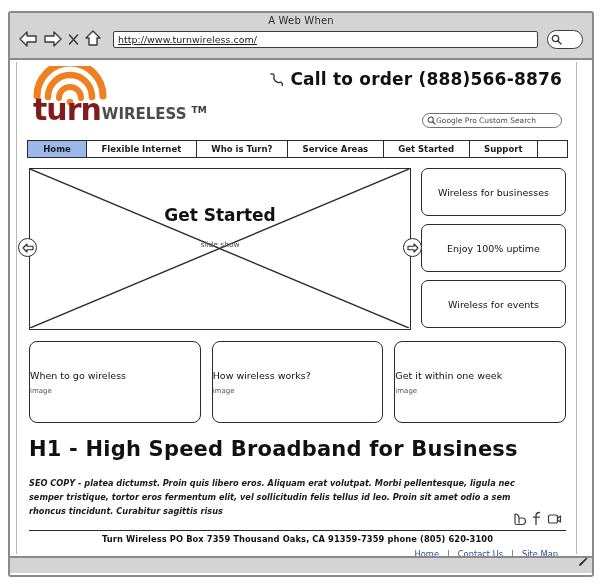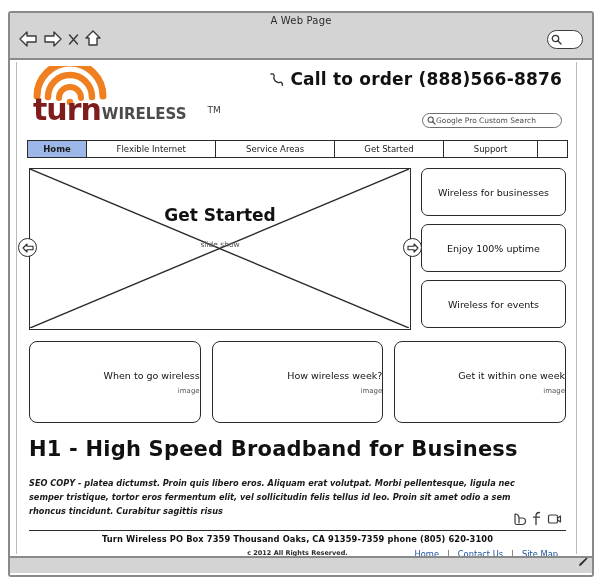--- a/index.html
+++ b/index.html
@@ -111,22 +111,22 @@
     font-weight: bold;
     font-size: 15px;
     color: #4b4b4b;
     letter-spacing: 0px;
     line-height: 20px;
     margin-left: 1px;
   }
   .logo-tm {
     font-size: 9px;
     color: #3a3a3a;
-    font-weight: normal;
-    margin-left: 21px;
+    font-weight: bold;
+    margin-left: 5px;
     margin-bottom: 9px;
   }
   .call-line {
     position: absolute;
     right: 14px; top: 7px;
     display: flex;
     align-items: center;
     gap: 6px;
     font-size: 17px;
     font-weight: bold;
@@ -163,20 +163,21 @@
   .navitem {
     flex: 1 1 auto;
     display: flex;
     align-items: center;
     justify-content: center;
     font-size: 8.5px;
     color: #1b1b1b;
     border-right: 1.4px solid #2b2b2b;
     background: #fff;
     white-space: nowrap;
+    font-weight: bold;
   }
   .navitem:first-child {
     border-left: 1.4px solid #2b2b2b;
     background: #9db7e8;
     font-weight: bold;
     flex: 0 0 60px;
   }
   .navitem.tail { flex: 0 0 30px; border-right: 1.4px solid #2b2b2b; }
 
   
@@ -246,21 +247,21 @@
     margin-top: 11px;
   }
   .card {
     flex: 1;
     height: 82px;
     border: 1.6px solid #2b2b2b;
     border-radius: 8px;
     background: #fff;
     display: flex;
     flex-direction: column;
-    align-items: flex-end;
+    align-items: flex-start;
     justify-content: center;
     gap: 6px;
   }
   .card-title { font-size: 9.5px; color: #111; }
   .card-caption { font-size: 7px; color: #555; }
 
   
   .h1 {
     margin-top: 14px;
     font-size: 21px;
@@ -332,21 +333,21 @@
     position: absolute;
     right: 3px; bottom: 1px;
   }
 </style>
 </head>
 <body>
 
 <div class="browser">
 
   <div class="chrome-top">
-    <div class="win-title">A Web Page</div>
+    <div class="win-title">A Web When</div>
 
     <div class="nav-icons">
       <span class="ico">
         <svg width="20" height="16" viewBox="0 0 20 16">
             <path d="M9 1 L2 8 L9 15 L9 11 L18 11 L18 5 L9 5 Z" fill="#fff" stroke="#3a3a3a" stroke-width="1.4" stroke-linejoin="round"></path>
           </svg>
       </span>
       <span class="ico">
         <svg width="20" height="16" viewBox="0 0 20 16">
             <path d="M11 1 L18 8 L11 15 L11 11 L2 11 L2 5 L11 5 Z" fill="#fff" stroke="#3a3a3a" stroke-width="1.4" stroke-linejoin="round"></path>
@@ -357,20 +358,23 @@
             <path d="M1.5 2 L9.5 11 M9.5 2 L1.5 11" stroke="#3a3a3a" stroke-width="1.5" fill="none" stroke-linecap="round"></path>
           </svg>
       </span>
       <span class="ico">
         <svg width="18" height="17" viewBox="0 0 18 17">
             <path d="M9 1 L2 8 L5 8 L5 15 L13 15 L13 8 L16 8 Z" fill="#fff" stroke="#3a3a3a" stroke-width="1.4" stroke-linejoin="round"></path>
           </svg>
       </span>
     </div>
 
+    <div class="urlbar">
+      <span class="url-text">http://www.turnwireless.com/</span>
+    </div>
 
     <div class="chrome-search">
       <svg width="11" height="11" viewBox="0 0 11 11">
           <circle cx="4.5" cy="4.5" r="3.2" fill="none" stroke="#3a3a3a" stroke-width="1.3"></circle>
           <path d="M7 7 L10 10" stroke="#3a3a3a" stroke-width="1.4" stroke-linecap="round"></path>
         </svg>
     </div>
   </div>
 
   <div class="viewport">
@@ -405,20 +409,21 @@
               <circle cx="4.5" cy="4.5" r="3.2" fill="none" stroke="#4a4a4a" stroke-width="1.3"></circle>
               <path d="M7 7 L10 10" stroke="#4a4a4a" stroke-width="1.4" stroke-linecap="round"></path>
             </svg>
           <span class="ph">Google Pro Custom Search</span>
         </div>
       </div>
 
       <div class="mainnav">
         <div class="navitem">Home</div>
         <div class="navitem">Flexible Internet</div>
+        <div class="navitem">Who is Turn?</div>
         <div class="navitem">Service Areas</div>
         <div class="navitem">Get Started</div>
         <div class="navitem">Support</div>
         <div class="navitem tail"></div>
       </div>
 
       <div class="content">
 
         <div class="hero-row">
           <div class="hero-wrap">
@@ -448,21 +453,21 @@
             <div class="side-box">Wireless for events</div>
           </div>
         </div>
 
         <div class="cards">
           <div class="card">
             <span class="card-title">When to go wireless</span>
             <span class="card-caption">image</span>
           </div>
           <div class="card">
-            <span class="card-title">How wireless week?</span>
+            <span class="card-title">How wireless works?</span>
             <span class="card-caption">image</span>
           </div>
           <div class="card">
             <span class="card-title">Get it within one week</span>
             <span class="card-caption">image</span>
           </div>
         </div>
 
         <div class="h1">H1 - High Speed Broadband for Business</div>
         <div class="seo">SEO COPY - platea dictumst. Proin quis libero eros. Aliquam erat volutpat. Morbi pellentesque, ligula nec semper tristique, tortor eros fermentum elit, vel sollicitudin felis tellus id leo. Proin sit amet odio a sem rhoncus tincidunt. Curabitur sagittis risus</div>
@@ -481,21 +486,20 @@
             </span>
             <span>
               <svg width="15" height="15" viewBox="0 0 15 15">
                   <rect x="1.5" y="4" width="9" height="8" rx="1.6" fill="none" stroke="#3a3a3a" stroke-width="1.2"></rect>
                   <path d="M10.5 7 L13.5 5 L13.5 11 L10.5 9 Z" fill="none" stroke="#3a3a3a" stroke-width="1.2" stroke-linejoin="round"></path>
                 </svg>
             </span>
           </div>
 
           <div class="addr">Turn Wireless PO Box 7359 Thousand Oaks,  CA  91359-7359  phone (805) 620-3100</div>
-          <div class="copy">c 2012 All Rights Reserved.</div>
 
           <div class="footer-links">
             <a>Home</a>
             <span class="sep">|</span>
             <a>Contact Us</a>
             <span class="sep">|</span>
             <a>Site Map</a>
           </div>
         </div>
 

